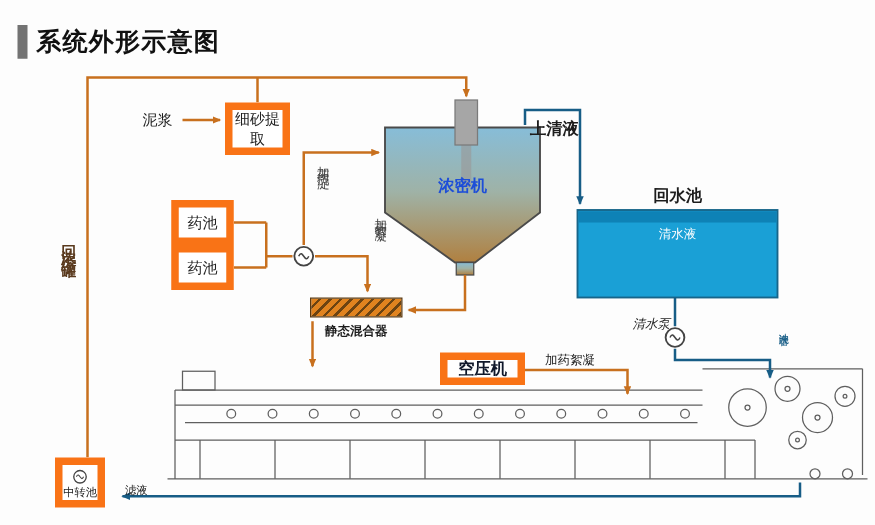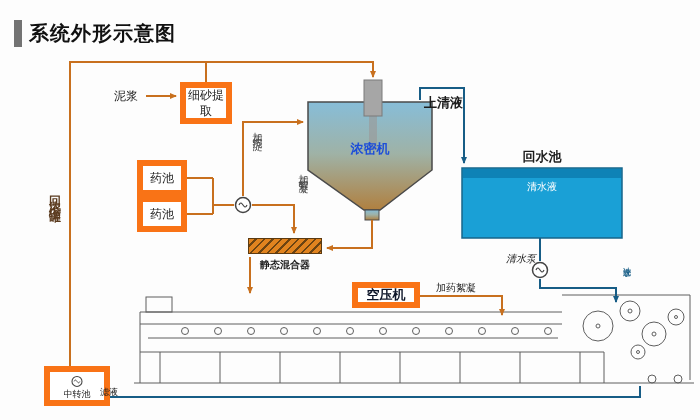--- a/index.html
+++ b/index.html
@@ -144,21 +144,21 @@
   </div>
   <div class="box" style="left:137px;top:160px;width:50px;height:36px;">
     <span>药池</span>
   </div>
   <div class="box" style="left:137px;top:196px;width:50px;height:36px;">
     <span>药池</span>
   </div>
   <div class="box b" style="left:352px;top:282px;width:68px;height:26px;color:#0f172a;font-size:13px;">
     <span>空压机</span>
   </div>
-  <div class="box" style="left:44px;top:366px;width:66px;height:40px;flex-direction:column;justify-content:flex-start;padding-top:3px;">
+  <div class="box" style="left:44px;top:366px;width:40px;height:40px;flex-direction:column;justify-content:flex-start;padding-top:3px;">
     <svg class="minisvg" width="18" height="18" viewBox="0 0 18 18">
       <circle class="pumpc" cx="9" cy="9" r="7"></circle>
       <path class="pumps" d="M5,9 C8,2 10,16 13,9"></path>
     </svg>
     <span style="font-size:9px;">中转池</span>
   </div>
 
   <div class="mixer"></div>
 
   <div class="lbl" style="left:114px;top:88px;font-size:12px;">泥浆</div>

